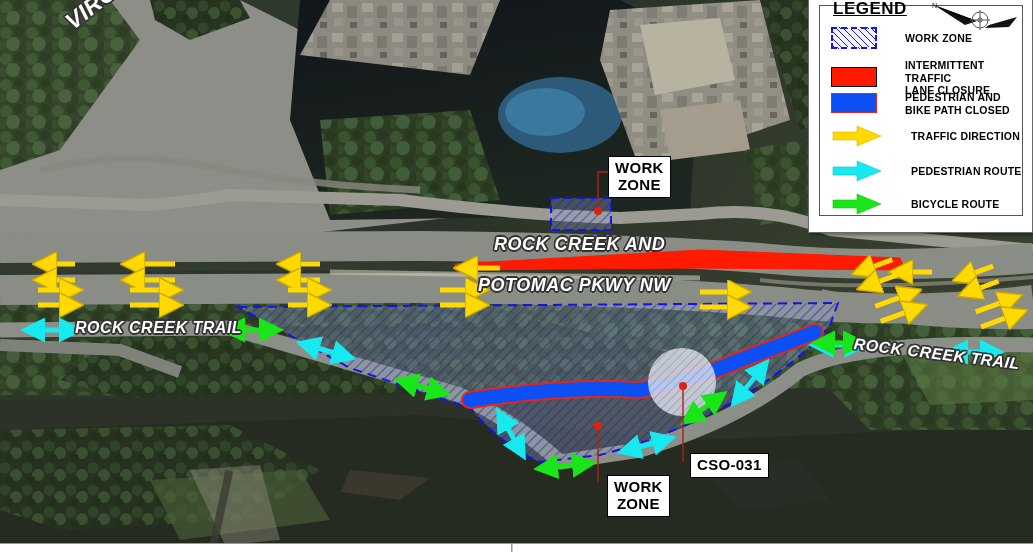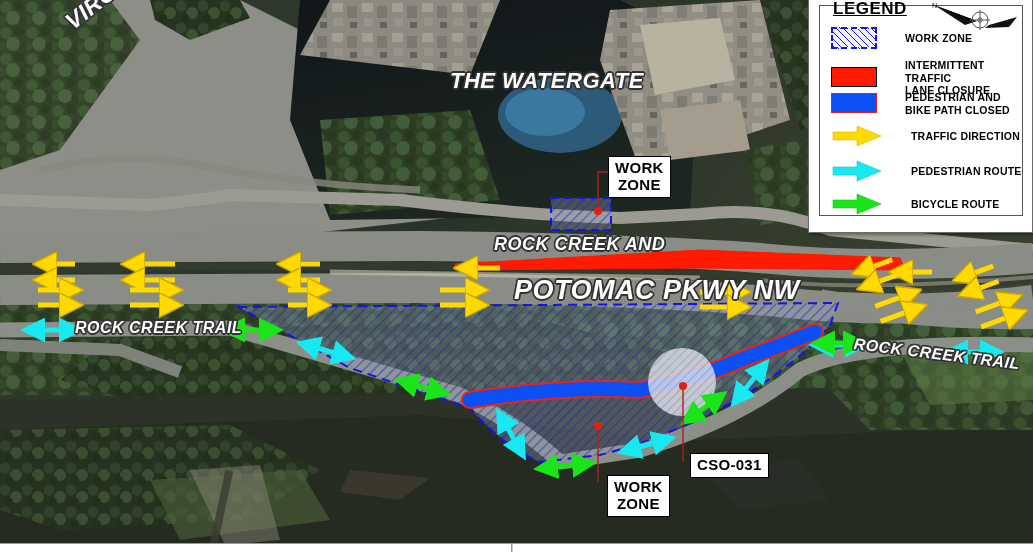--- a/index.html
+++ b/index.html
@@ -19,21 +19,21 @@
     text-shadow:
       -1.4px -1.4px 0 #333, 1.4px -1.4px 0 #333,
       -1.4px  1.4px 0 #333, 1.4px  1.4px 0 #333,
        0 -1.6px 0 #333, 0 1.6px 0 #333,
       -1.6px 0 0 #333, 1.6px 0 0 #333;
     pointer-events:none;
   }
   #lbl-virginia{left:60px;top:14px;font-size:23px;transform:rotate(-38deg);transform-origin:left top;}
   #lbl-watergate{left:450px;top:68px;font-size:22px;}
   #lbl-pkwy1{left:494px;top:234px;font-size:18px;}
-  #lbl-pkwy2{left:478px;top:275px;font-size:27px;margin-left:36px;}
+  #lbl-pkwy2{left:478px;top:275px;font-size:18px;}
   #lbl-trail-left{left:75px;top:319px;font-size:16px;}
   #lbl-trail-right{left:855px;top:335px;font-size:16px;transform:rotate(7deg);transform-origin:left top;}
 
   
   .callout{
     position:absolute;
     background:#ffffff;
     border:1px solid #000;
     color:#000;
     font-family:"Liberation Sans",sans-serif;
@@ -288,21 +288,20 @@
       <circle cx="598" cy="426" r="4" fill="#e02010"></circle>
       <circle cx="683" cy="386" r="4" fill="#e02010"></circle>
     </g>
 
     <rect x="0" y="543" width="1033" height="9" fill="#ffffff"></rect>
     <rect x="0" y="543" width="1033" height="1" fill="#9a9a9a"></rect>
     <rect x="511" y="543" width="1.5" height="9" fill="#9a9a9a"></rect>
   </svg>
 
   <div class="maplabel" id="lbl-virginia">VIRGINIA AVE NW</div>
-  <div class="maplabel" id="lbl-watergate">THE WATERGATE</div>
   <div class="maplabel" id="lbl-pkwy1">ROCK CREEK AND</div>
   <div class="maplabel" id="lbl-pkwy2">POTOMAC PKWY NW</div>
   <div class="maplabel" id="lbl-trail-left">ROCK CREEK TRAIL</div>
   <div class="maplabel" id="lbl-trail-right">ROCK CREEK TRAIL</div>
 
   <div class="callout" id="co-wz-top">WORK
 ZONE</div>
   <div class="callout" id="co-wz-bot">WORK
 ZONE</div>
   <div class="callout" id="co-cso">CSO-031</div>

